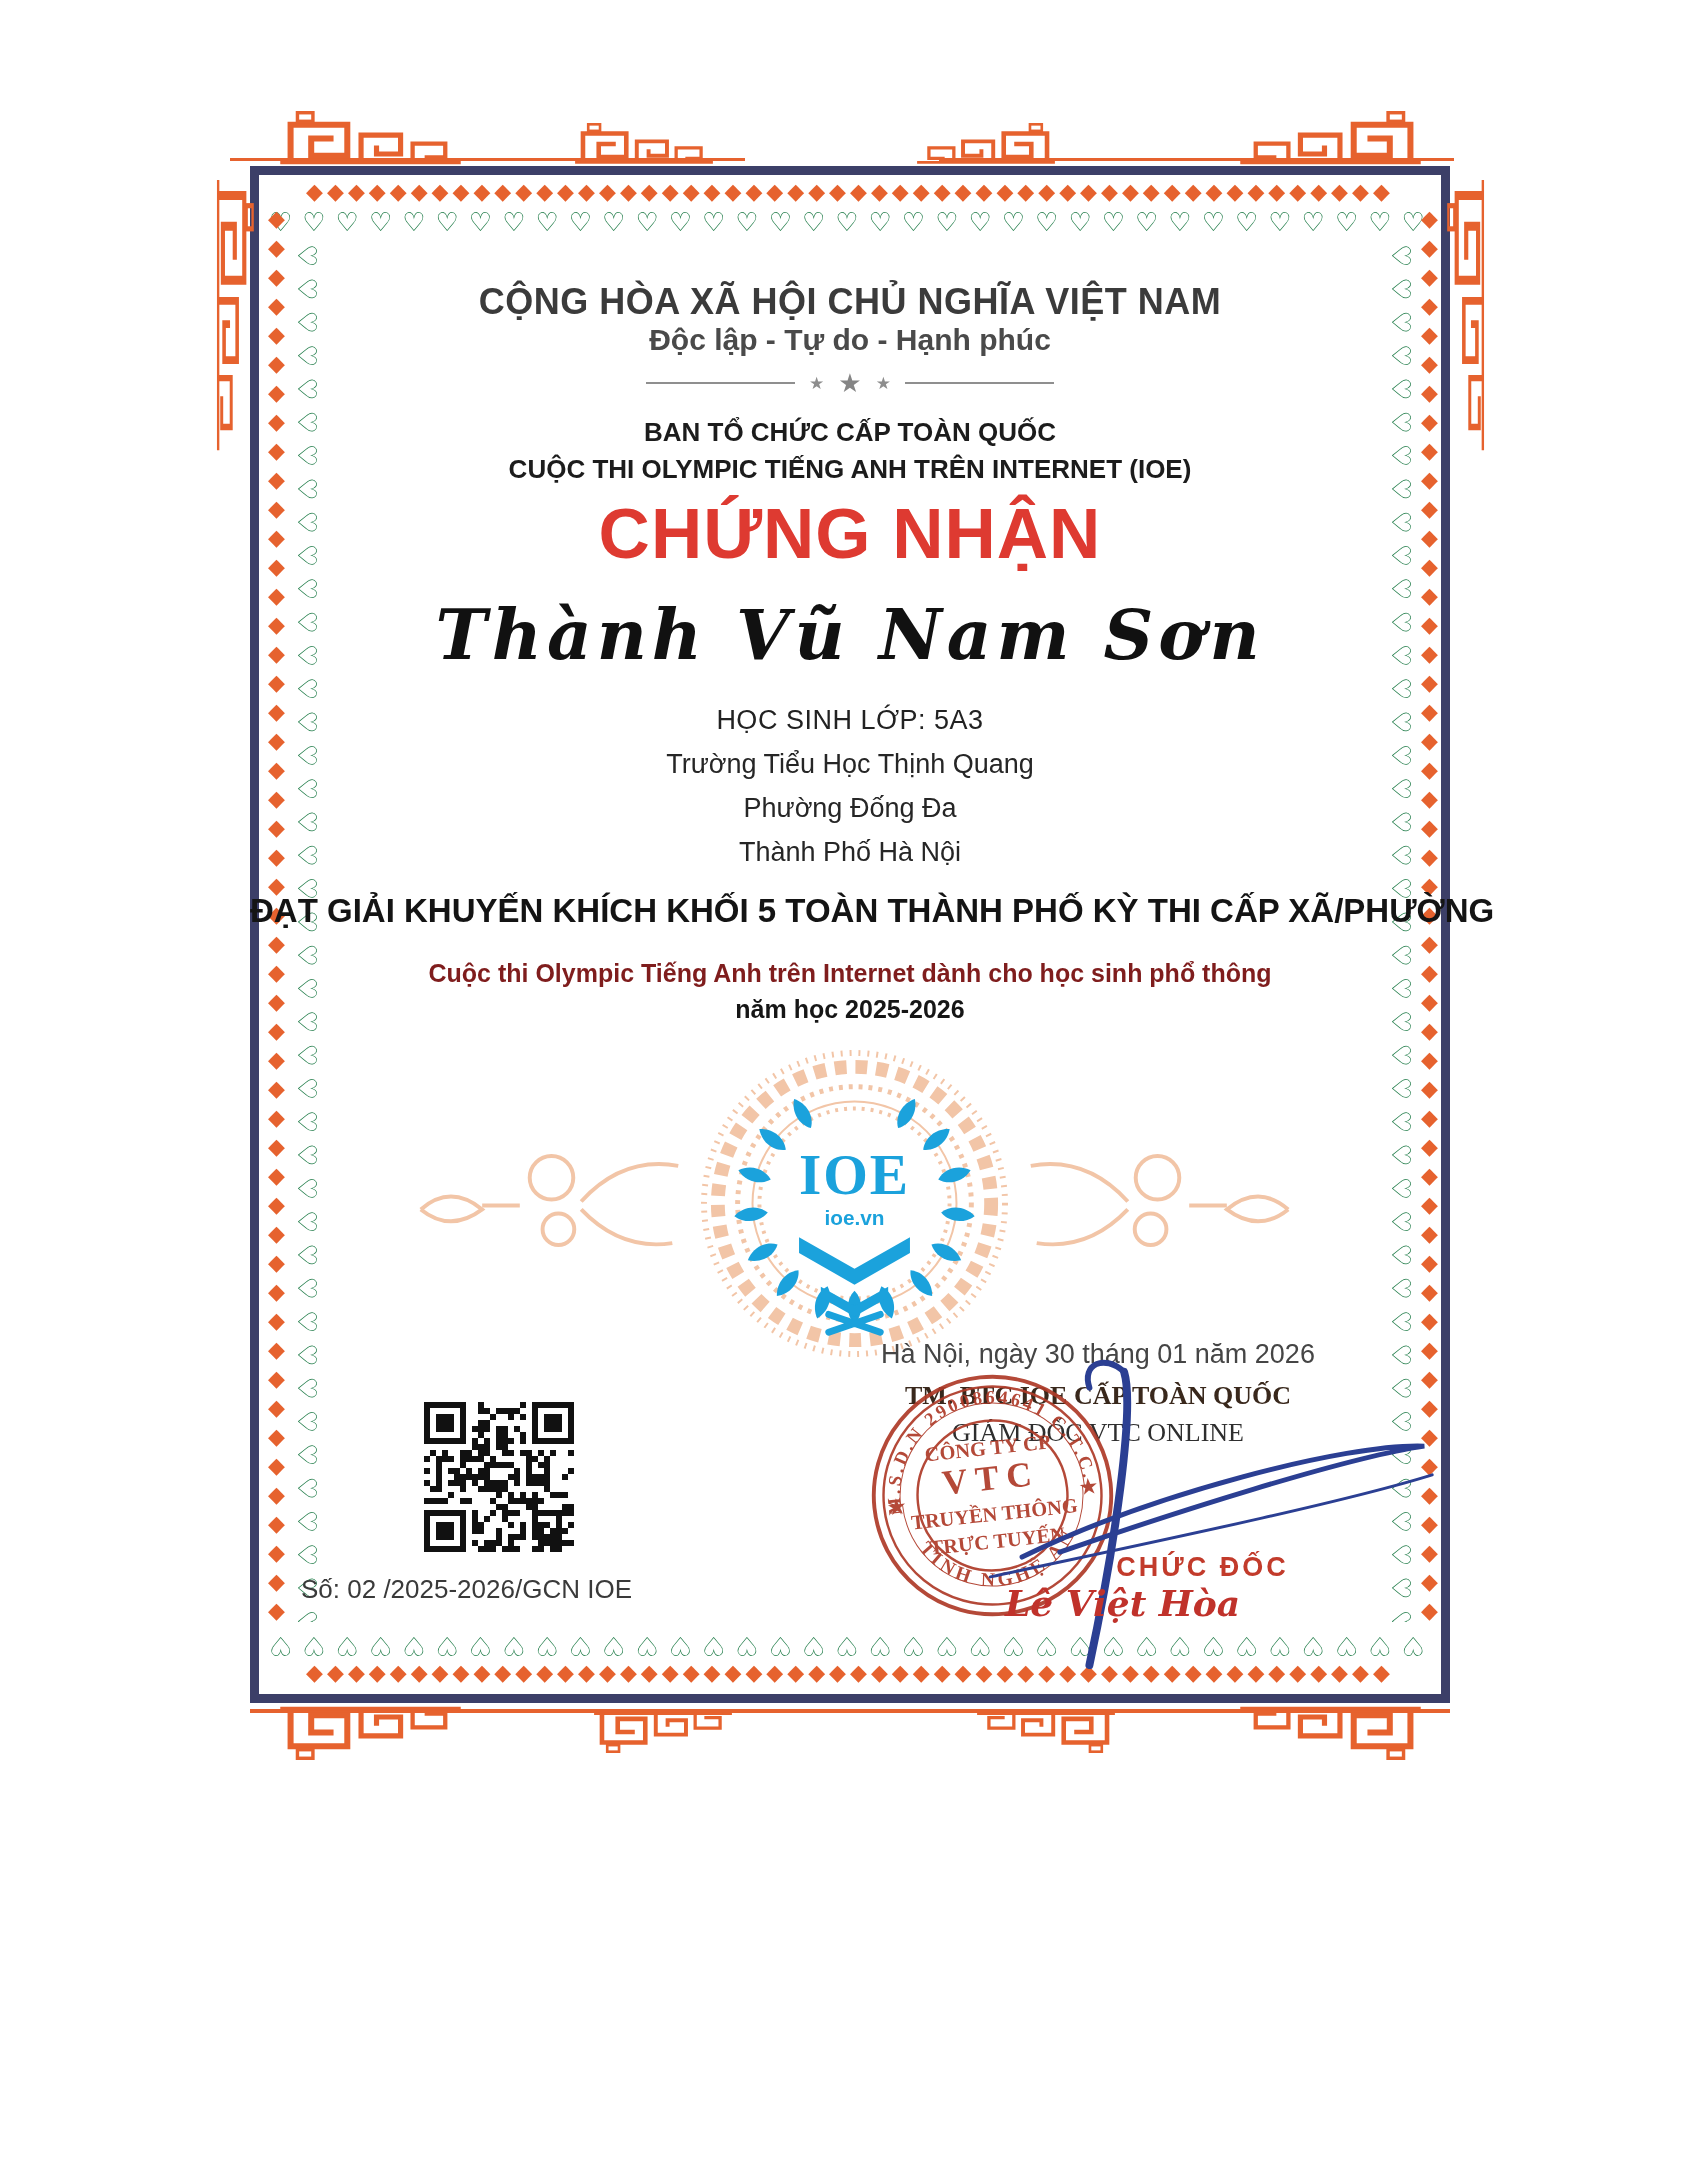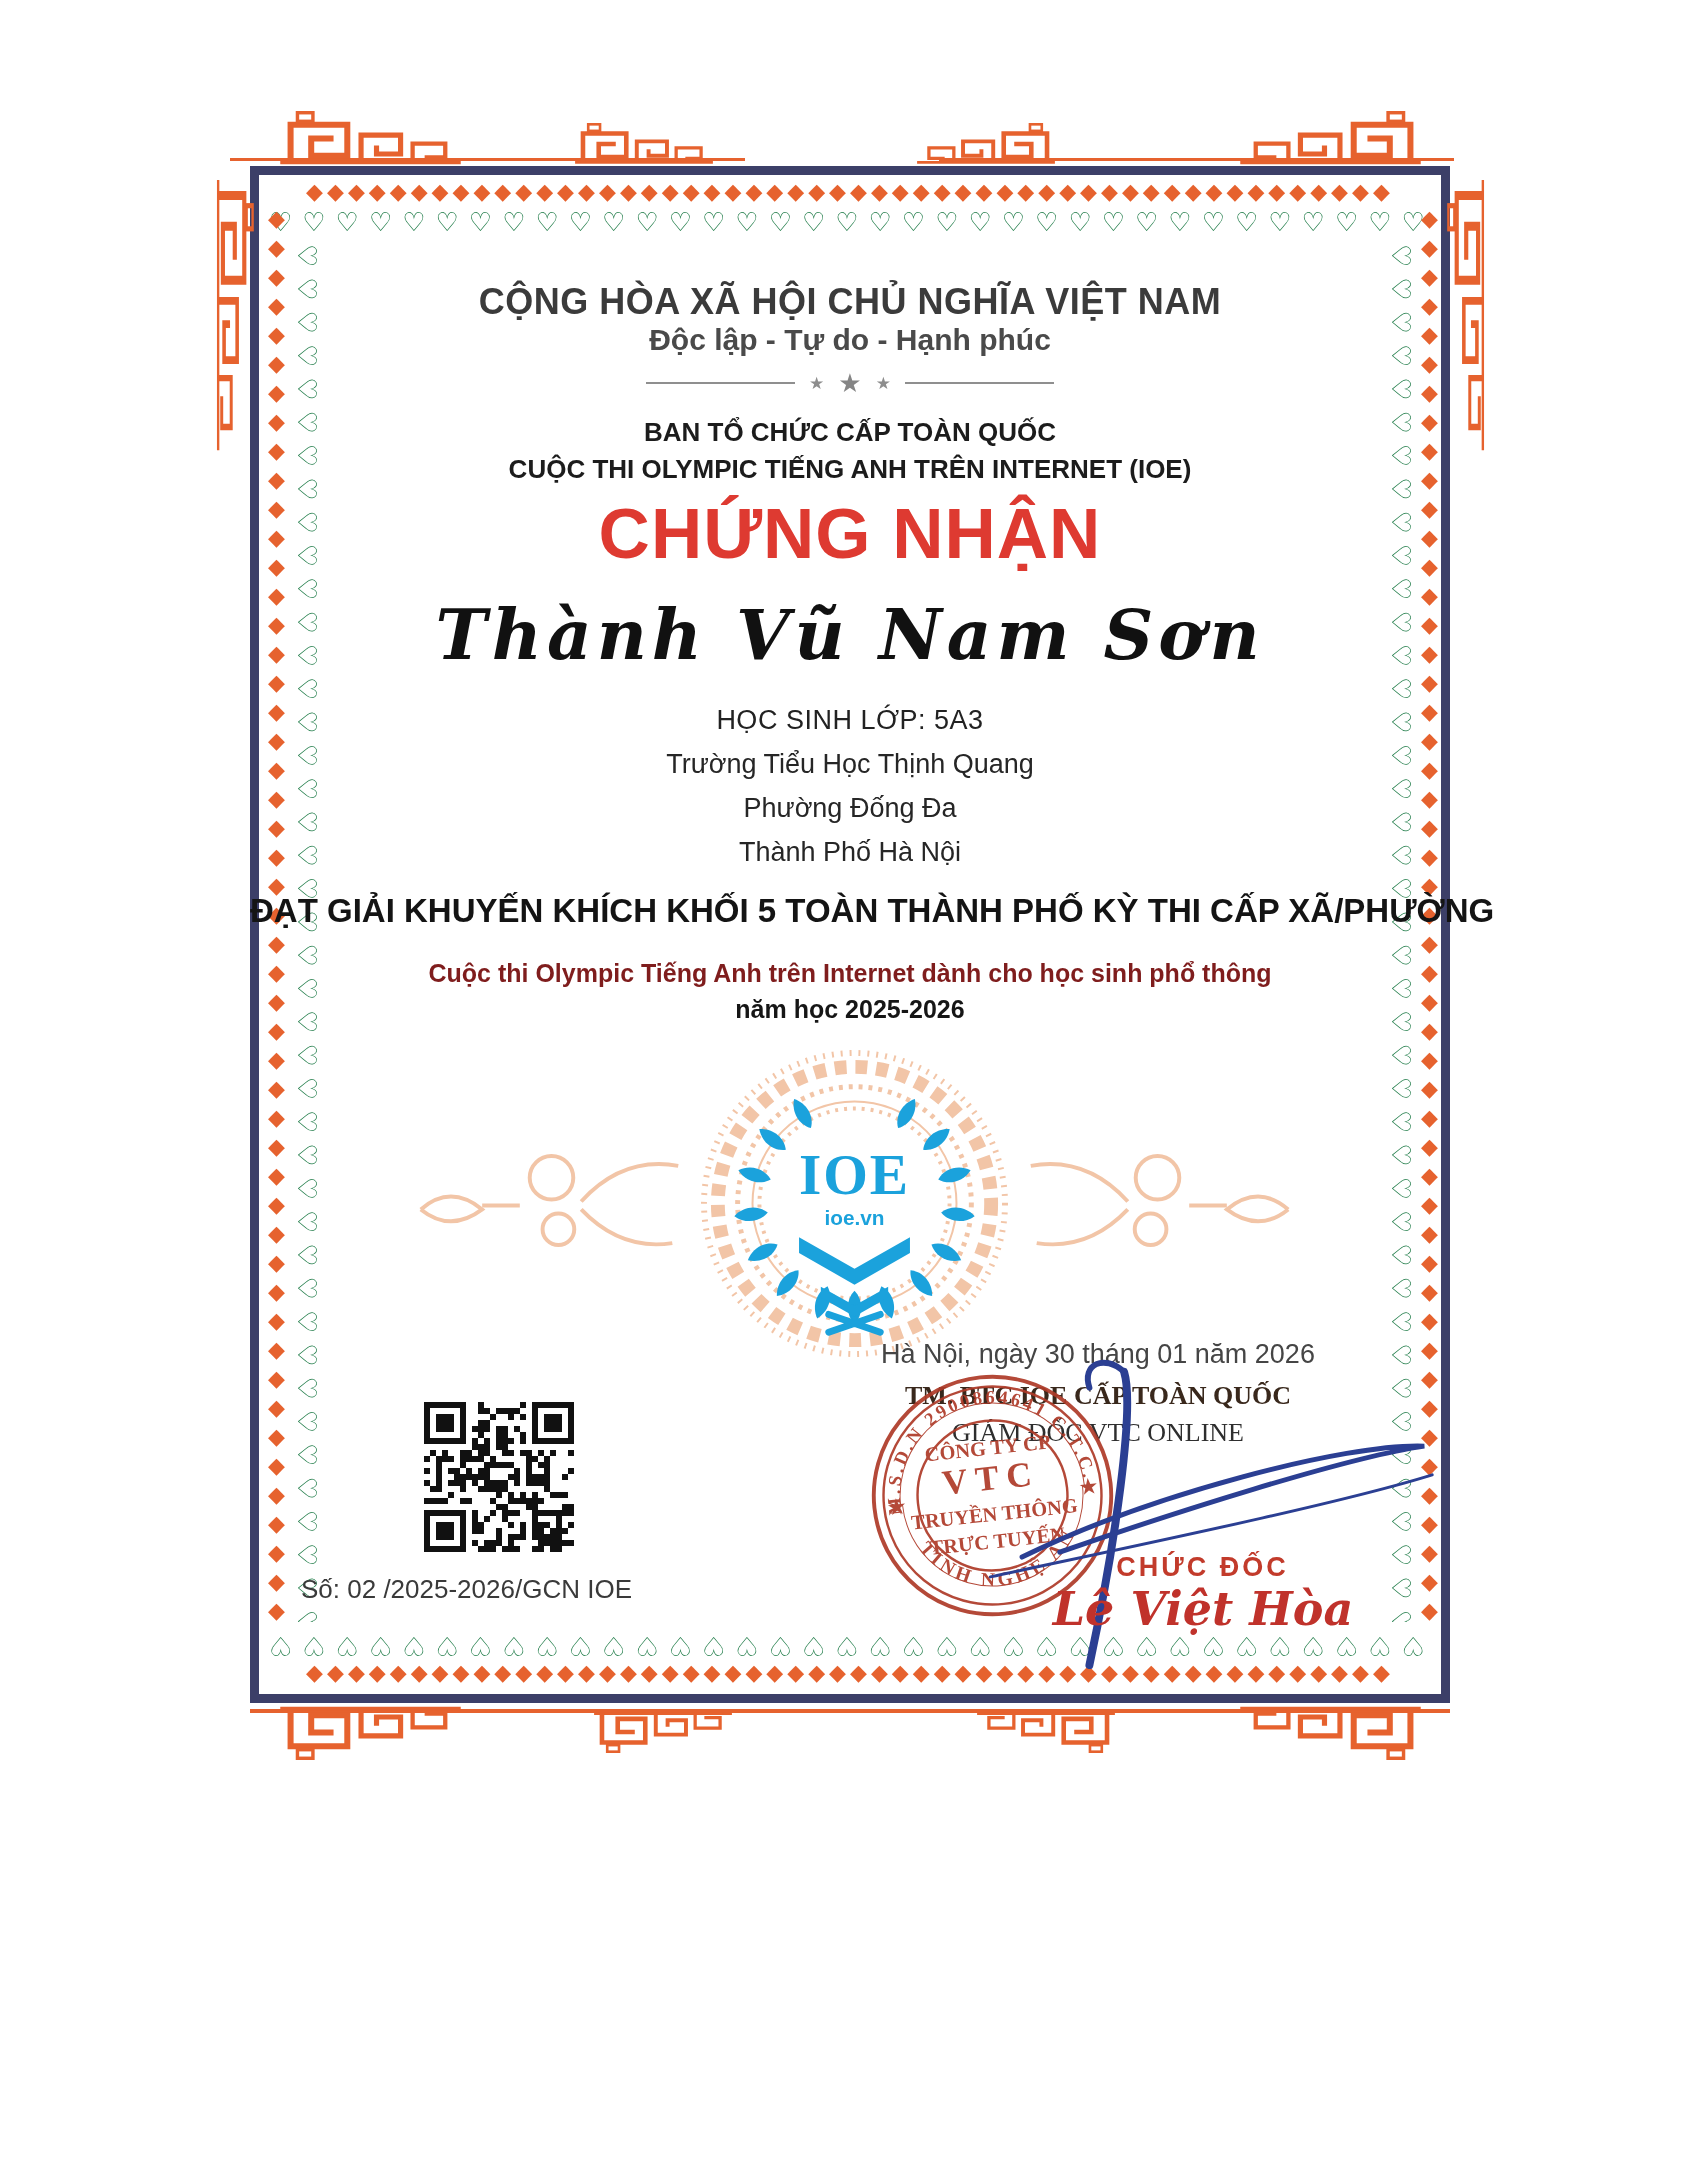--- a/index.html
+++ b/index.html
@@ -63,23 +63,23 @@
   #logo{position:absolute;left:399px;top:1038px;width:911px;height:331px;}
   
   .rcol{position:absolute;left:801px;width:594px;text-align:center;}
   #date{top:1339px;font-size:27px;color:#454545;}
   #tm{top:1381px;font-family:"Liberation Serif",serif;font-weight:bold;font-size:26px;color:#39281c;}
   #gdvtc{top:1418px;font-family:"Liberation Serif",serif;font-size:26px;color:#2e2e2e;}
   #stamp{position:absolute;left:866px;top:1369px;width:253px;height:253px;opacity:.92;}
   #signature{position:absolute;left:921px;top:1344px;width:535px;height:337px;}
   #gdred{position:absolute;left:1054px;top:1552px;width:297px;text-align:center;
          font-weight:bold;font-size:27px;color:#C23B2B;letter-spacing:3px;}
-  #signer{position:absolute;left:1005px;top:1582px;width:396px;text-align:center;
+  #signer{position:absolute;left:1005px;top:1582px;width:396px;text-align:left;
           font-family:"DejaVu Serif",serif;font-style:italic;font-weight:bold;
-          font-size:46px;color:#C0322B;}
+          font-size:36px;color:#C0322B;}
   
   #qr{position:absolute;left:412px;top:1390px;width:174px;height:174px;background:#fff;}
   #serial{position:absolute;left:301px;top:1574px;width:396px;text-align:left;
           font-size:26px;color:#3a3a3a;}
 </style>
 </head>
 <body>
 
 <svg width="0" height="0" style="position:absolute">
   <defs>

